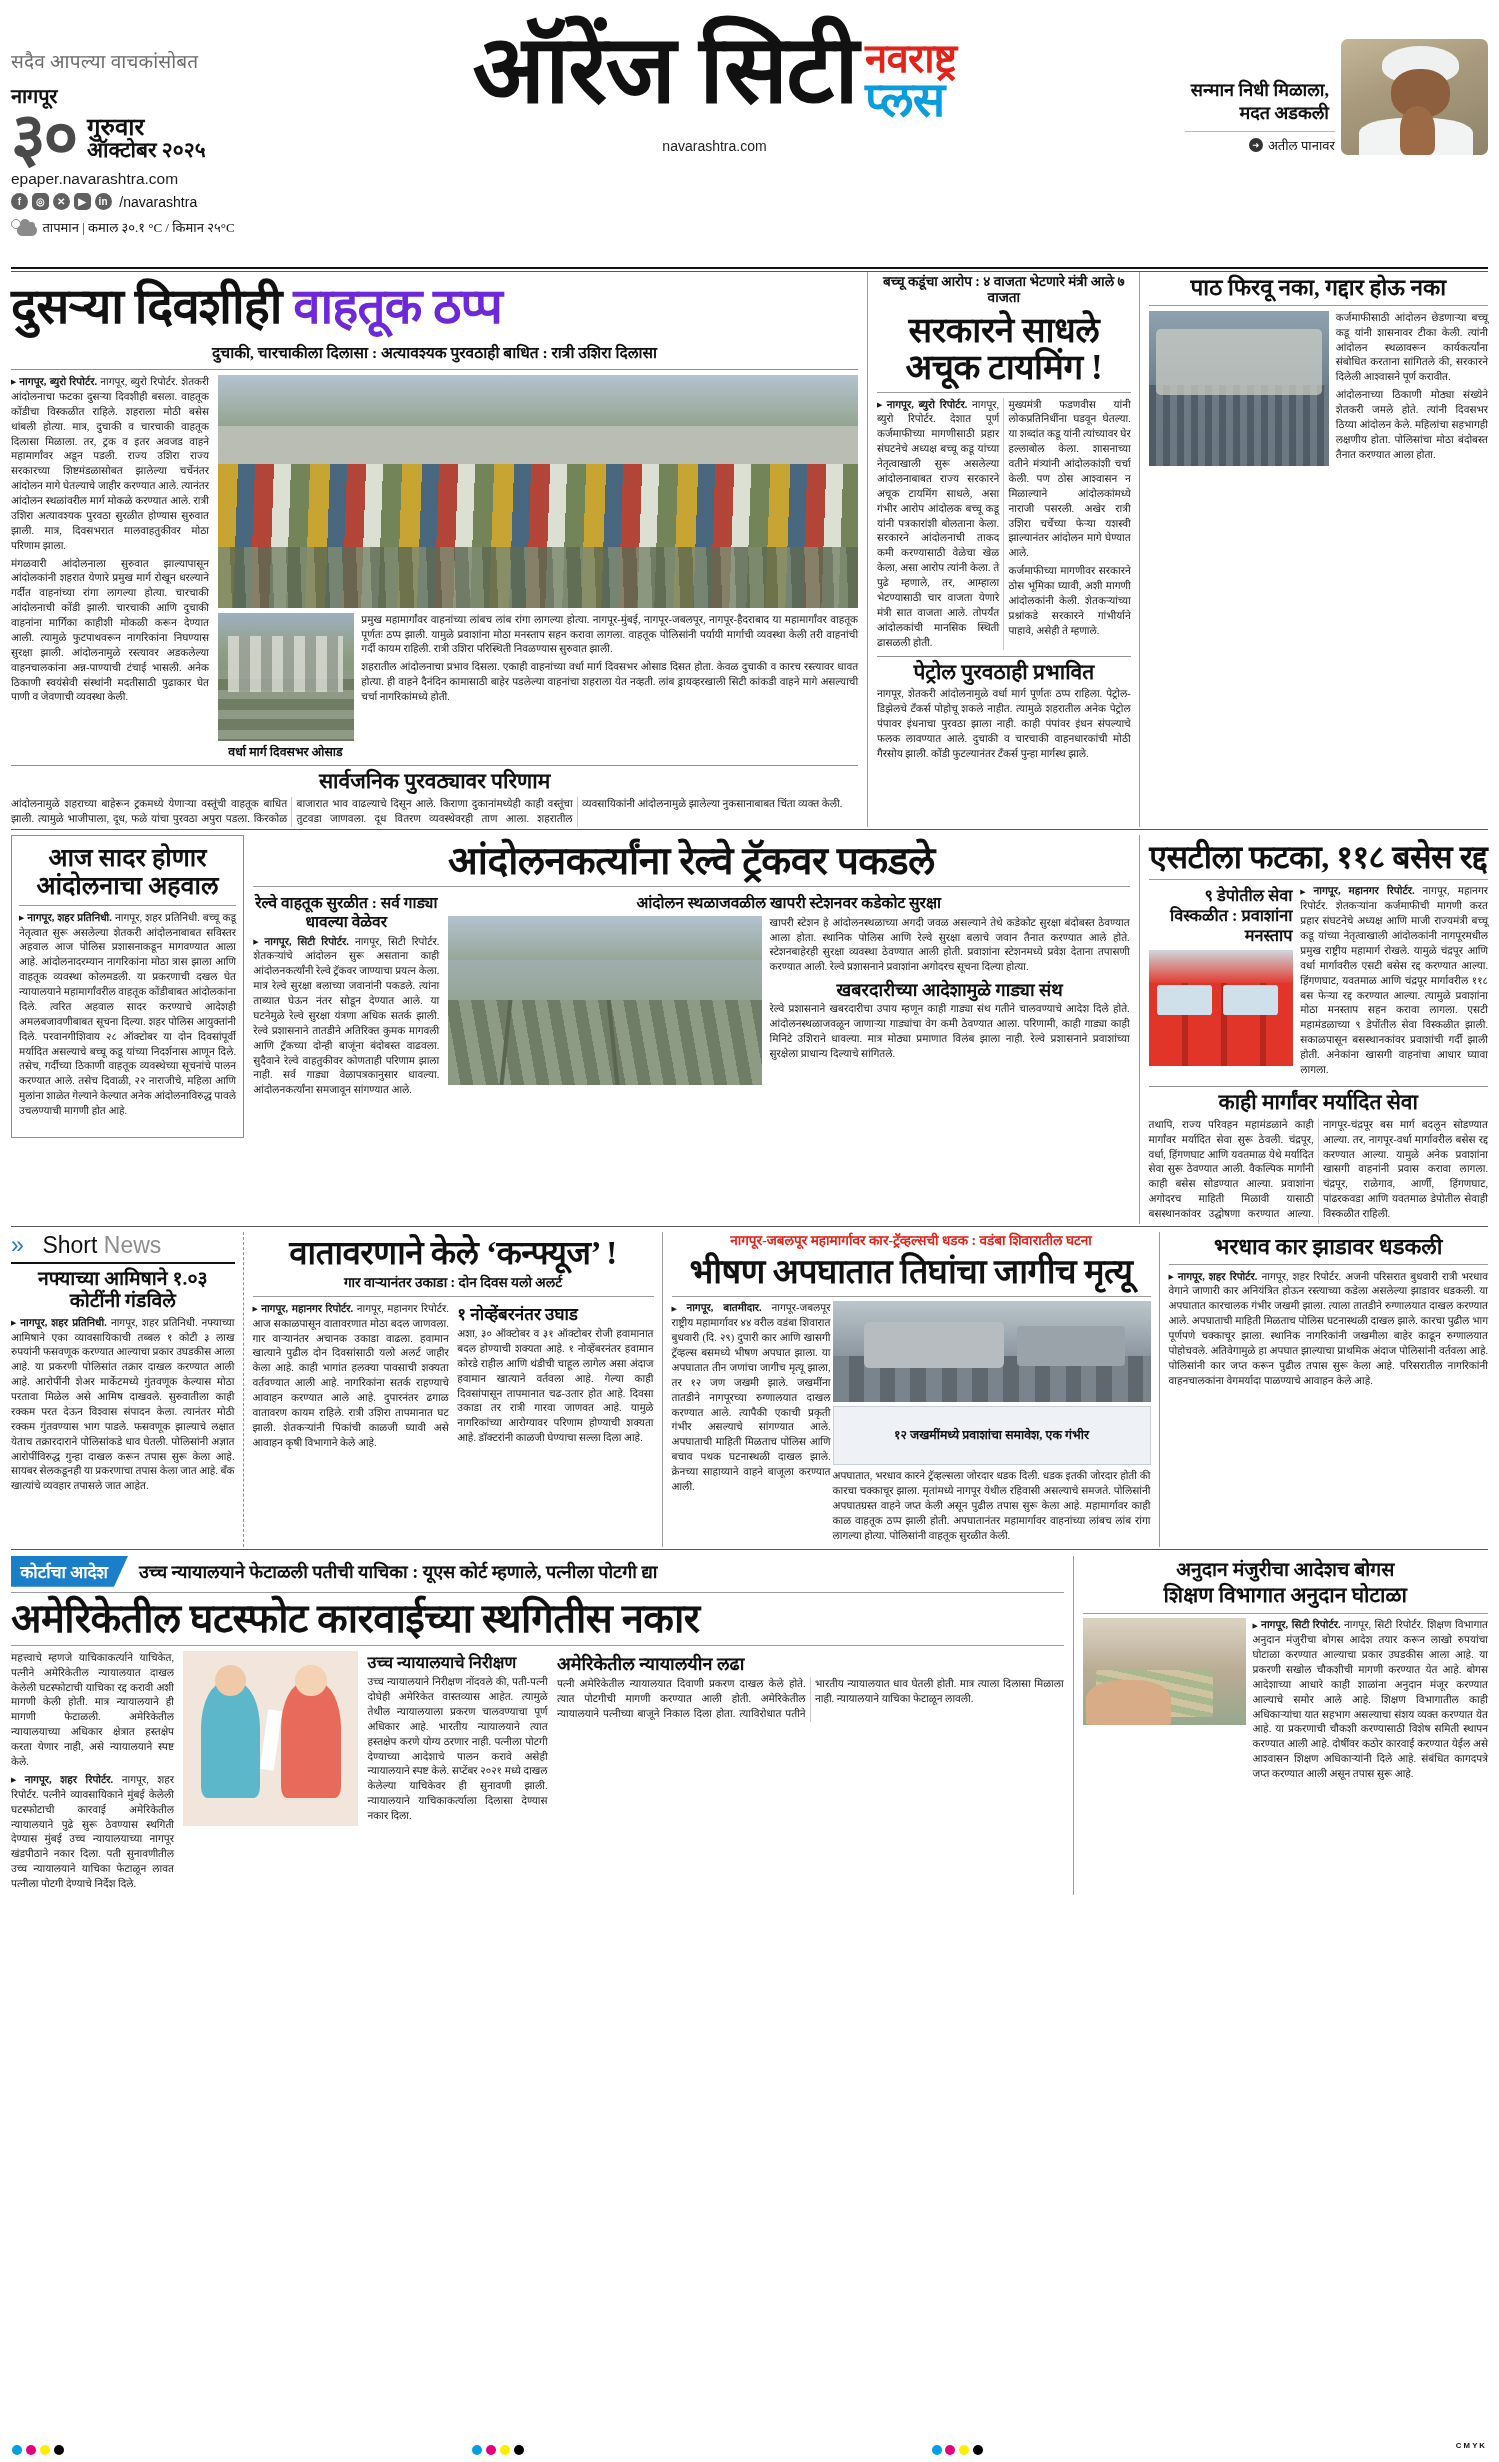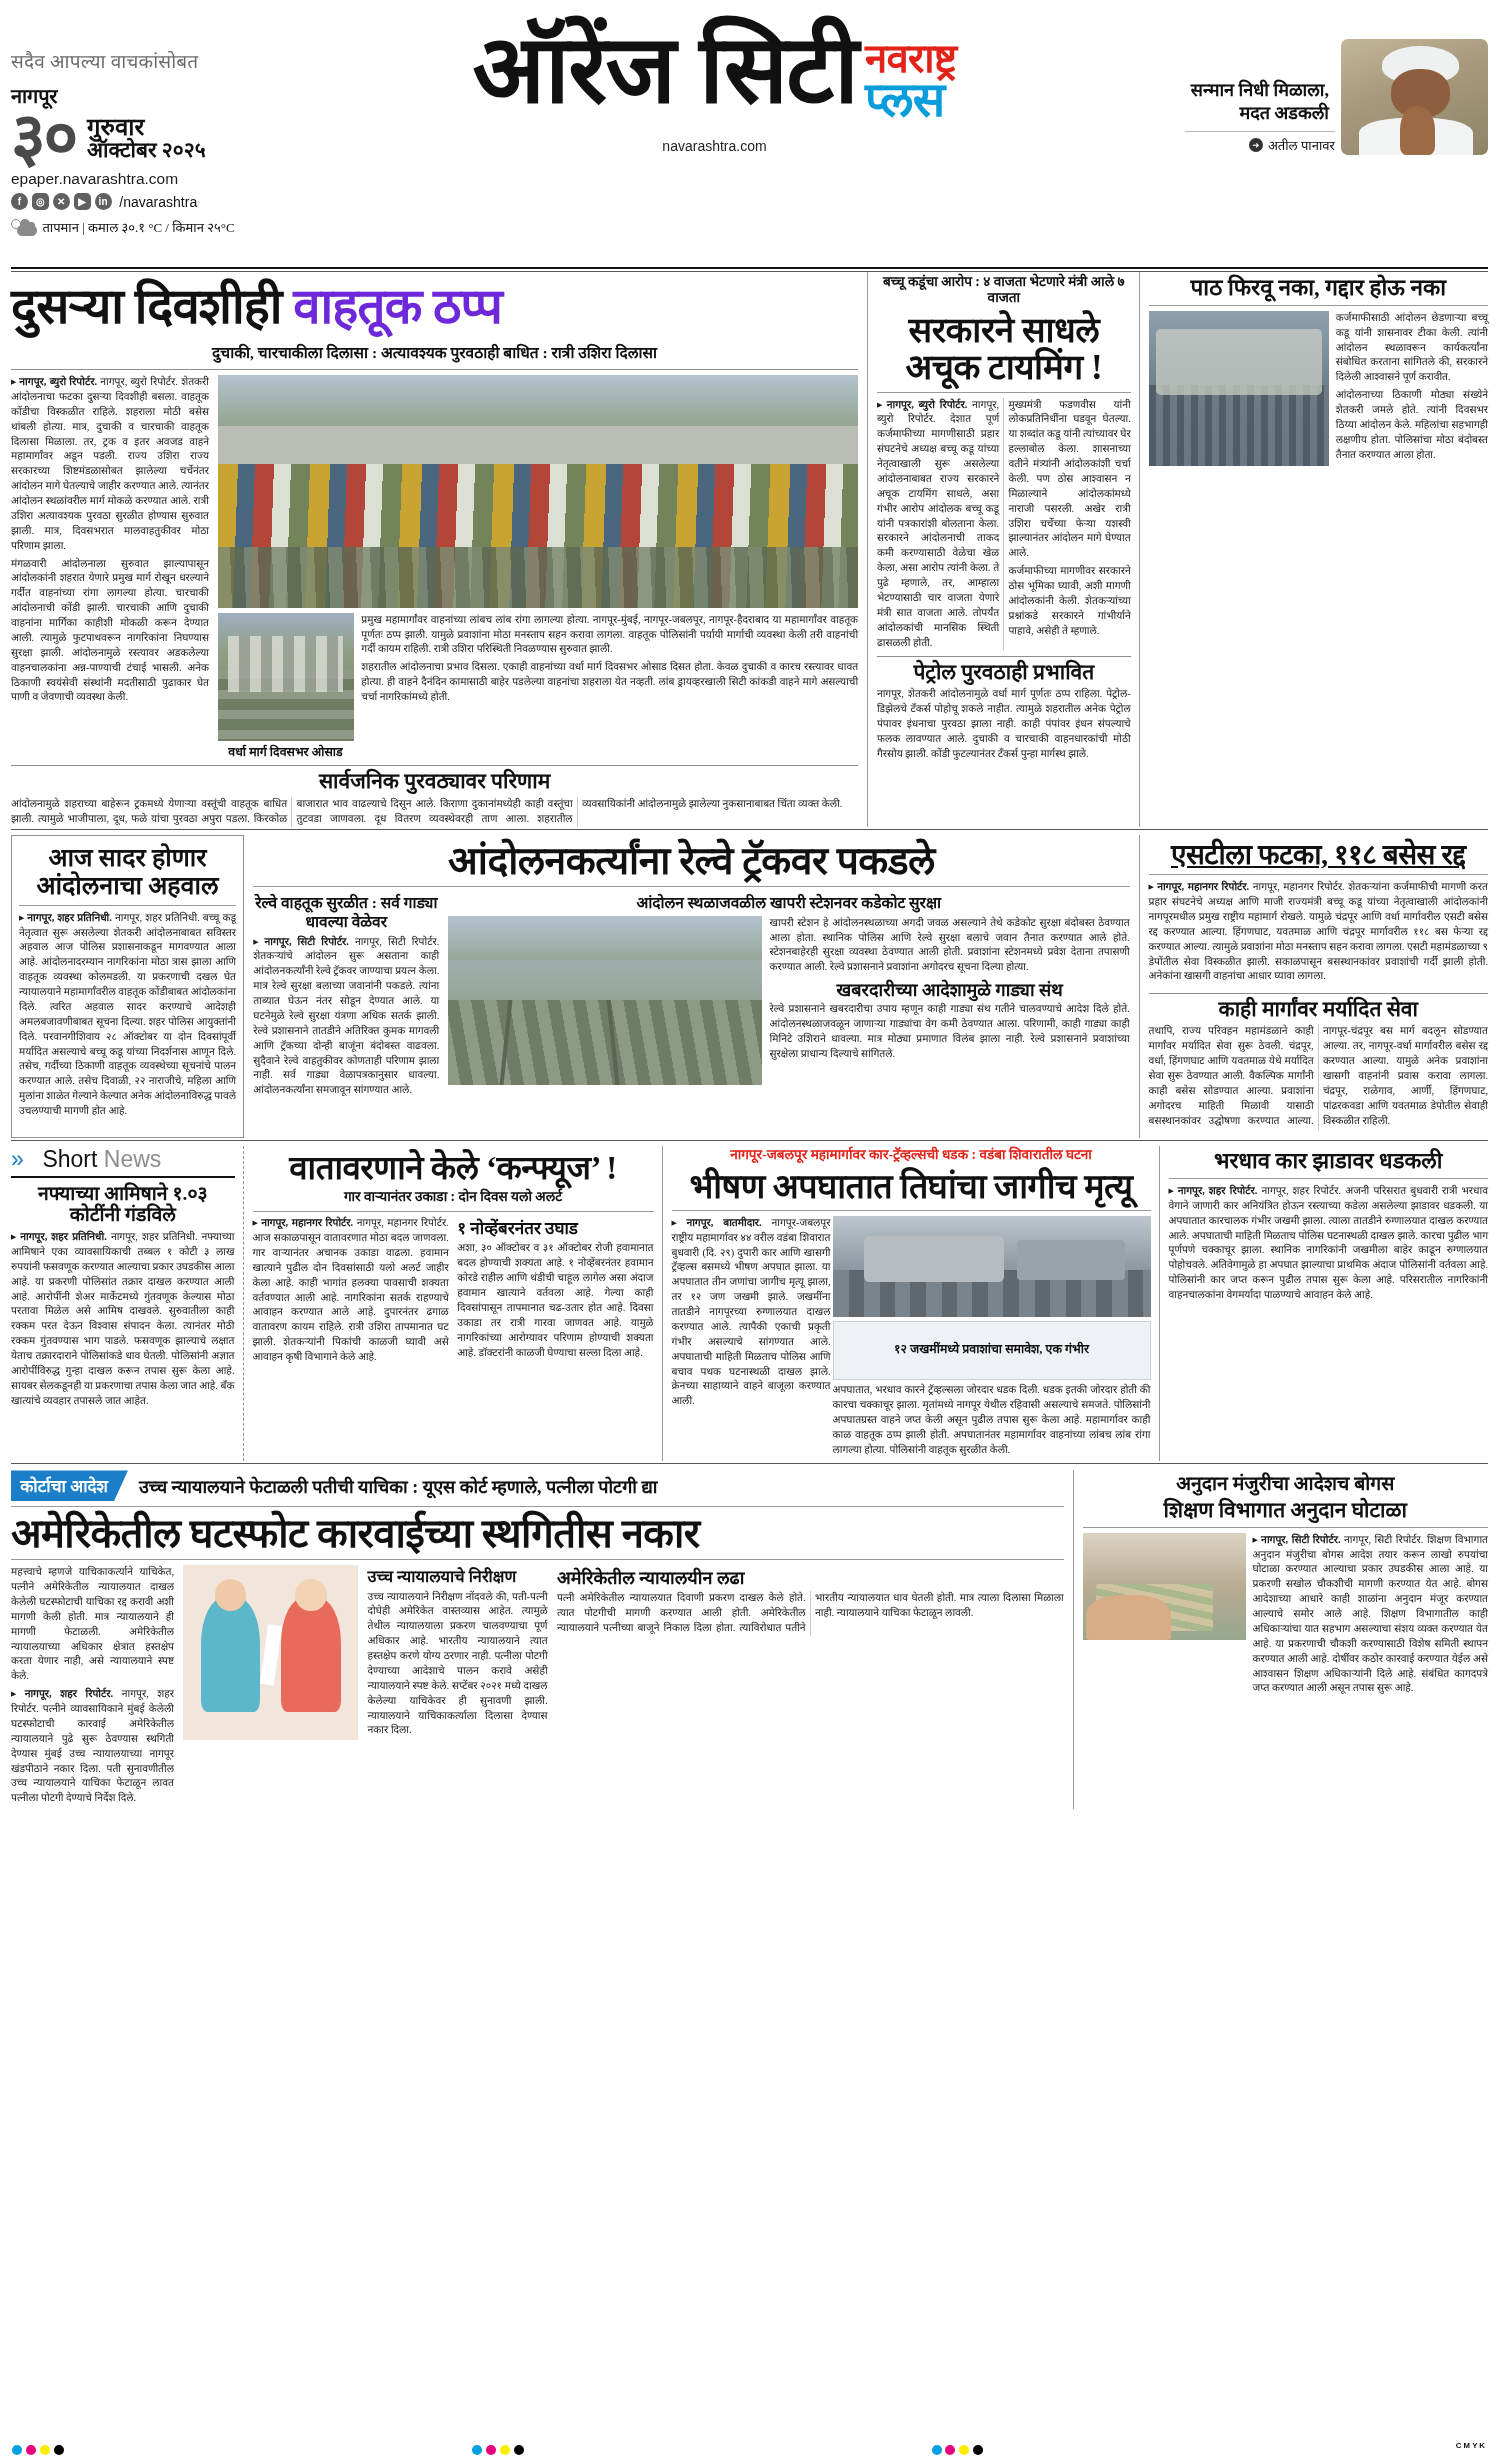--- a/index.html
+++ b/index.html
@@ -330,23 +330,31 @@
                     </div>
                 </div>
               </div>
             </div>
           </div>
         </div>
       </div>
     </div>
 
     <div class="colC">
-      <h2 class="hd2" style="text-align:center; font-size:28px;text-decoration:underline;">एसटीला फटका, ११८ बसेस रद्द</h2>
+      <h2 class="hd2" style="text-align:center; font-size:32px;">एसटीला फटका, ११८ बसेस रद्द</h2>
       <div class="rule-hair"></div>
       <div style="display:flex; gap:7.8px;">
+        <div style="width:144px;">
+          <div class="kicker" style="font-size:16.3px; text-align:right;">९ डेपोतील सेवा विस्कळीत : प्रवाशांना मनस्ताप</div>
+          <div class="photo ph-bus" style="height:116px; margin-top:4.7px;">
+            <div style="position:absolute;left:0;bottom:0;width:100%;height:72%;background:repeating-linear-gradient(90deg,#e2352a 0 33px,#b9261c 33px 39px);"></div>
+            <div style="position:absolute;left:6%;top:30%;width:38%;height:26%;background:#cfe0ea;border-radius:3.1px;"></div>
+            <div style="position:absolute;left:52%;top:30%;width:38%;height:26%;background:#cfe0ea;border-radius:3.1px;"></div>
+          </div>
+        </div>
         <div style="flex:1;" class="bodytxt">
           <p><span class="dateline">नागपूर, महानगर रिपोर्टर.</span>
             <span>नागपूर, महानगर रिपोर्टर. शेतकऱ्यांना कर्जमाफीची मागणी करत प्रहार संघटनेचे अध्यक्ष आणि माजी राज्यमंत्री बच्चू कडू यांच्या नेतृत्वाखाली आंदोलकांनी नागपूरमधील प्रमुख राष्ट्रीय महामार्ग रोखले. यामुळे चंद्रपूर आणि वर्धा मार्गावरील एसटी बसेस रद्द करण्यात आल्या. हिंगणघाट, यवतमाळ आणि चंद्रपूर मार्गावरील ११८ बस फेऱ्या रद्द करण्यात आल्या. त्यामुळे प्रवाशांना मोठा मनस्ताप सहन करावा लागला. एसटी महामंडळाच्या ९ डेपोंतील सेवा विस्कळीत झाली. सकाळपासून बसस्थानकांवर प्रवाशांची गर्दी झाली होती. अनेकांना खासगी वाहनांचा आधार घ्यावा लागला.</span></p>
         </div>
       </div>
       <div class="sec-hr-thin"></div>
       <h3 class="hd3" style="text-align:center;">काही मार्गांवर मर्यादित सेवा</h3>
       <div class="bodytxt cols2" style="margin-top:3.1px;">
         <p>तथापि, राज्य परिवहन महामंडळाने काही मार्गांवर मर्यादित सेवा सुरू ठेवली. चंद्रपूर, वर्धा, हिंगणघाट आणि यवतमाळ येथे मर्यादित सेवा सुरू ठेवण्यात आली. वैकल्पिक मार्गांनी काही बसेस सोडण्यात आल्या. प्रवाशांना अगोदरच माहिती मिळावी यासाठी बसस्थानकांवर उद्घोषणा करण्यात आल्या. नागपूर-चंद्रपूर बस मार्ग बदलून सोडण्यात आल्या. तर, नागपूर-वर्धा मार्गावरील बसेस रद्द करण्यात आल्या. यामुळे अनेक प्रवाशांना खासगी वाहनांनी प्रवास करावा लागला. चंद्रपूर, राळेगाव, आर्णी, हिंगणघाट, पांढरकवडा आणि यवतमाळ डेपोतील सेवाही विस्कळीत राहिली.</p>
       </div>

